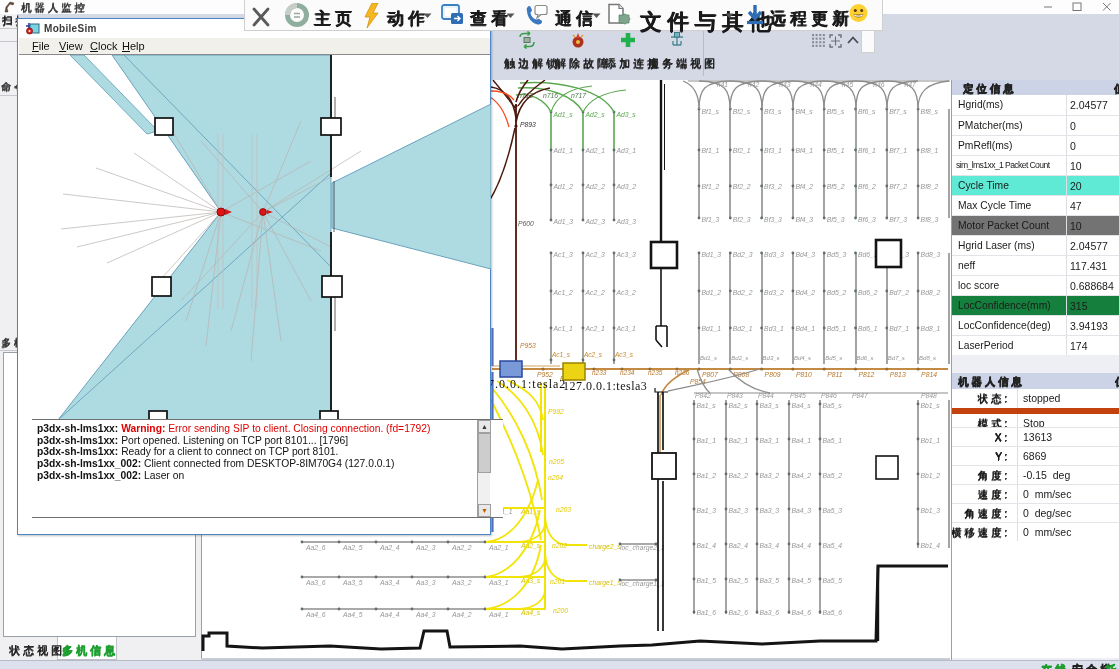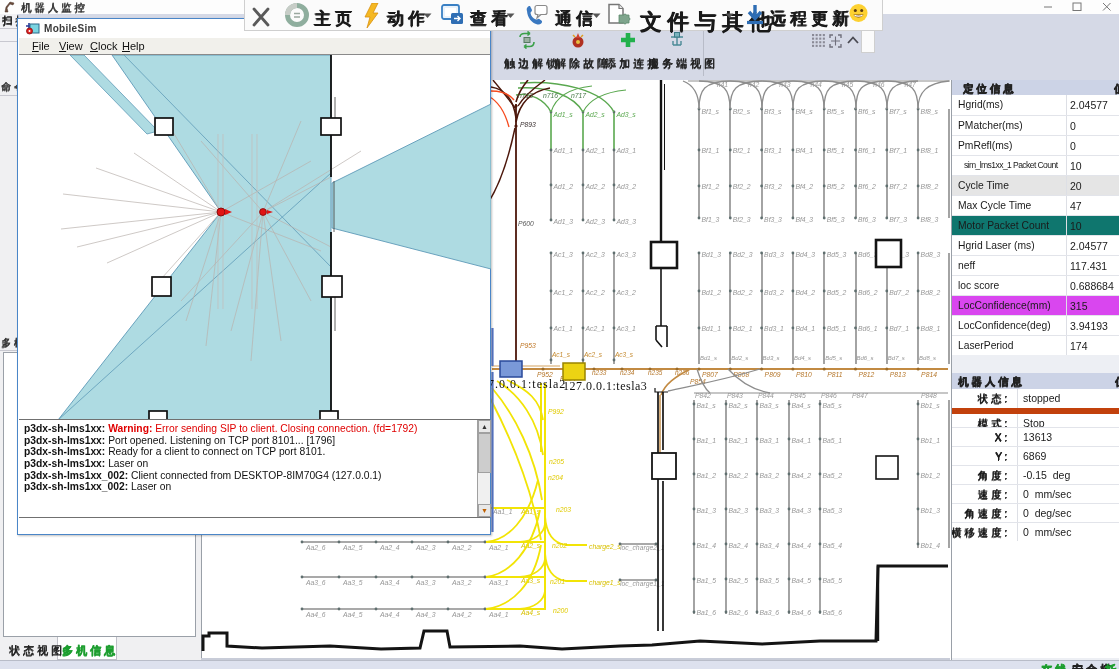--- a/index.html
+++ b/index.html
@@ -565,55 +565,55 @@
     <span style="position:absolute;left:6px;top:4px;font-size:10.3px;color:#1a1a1a;white-space:nowrap">PMatcher(ms)</span>
     <span style="position:absolute;left:118px;top:4px;font-size:10.5px;color:#1a1a1a">0</span>
     <span style="position:absolute;left:114px;top:0;width:1px;height:20px;background:#dddfe5"></span>
   </div>
 <div class="ab" style="left:952px;top:135px;width:167px;height:20px;background:#fff;border-top:1px solid #e2e4ea;overflow:hidden">
     <span style="position:absolute;left:6px;top:4px;font-size:10.3px;color:#1a1a1a;white-space:nowrap">PmRefl(ms)</span>
     <span style="position:absolute;left:118px;top:4px;font-size:10.5px;color:#1a1a1a">0</span>
     <span style="position:absolute;left:114px;top:0;width:1px;height:20px;background:#dddfe5"></span>
   </div>
 <div class="ab" style="left:952px;top:155px;width:167px;height:20px;background:#fff;border-top:1px solid #e2e4ea;overflow:hidden">
-    <span style="position:absolute;left:12px;top:4px;font-size:8.6px;letter-spacing:-0.6px;color:#1a1a1a;white-space:nowrap">sim_lms1xx_1 Packet Count</span>
+    <span style="position:absolute;left:4px;top:4px;font-size:8.6px;letter-spacing:-0.6px;color:#1a1a1a;white-space:nowrap">sim_lms1xx_1 Packet Count</span>
     <span style="position:absolute;left:118px;top:4px;font-size:10.5px;color:#1a1a1a">10</span>
     <span style="position:absolute;left:114px;top:0;width:1px;height:20px;background:#dddfe5"></span>
   </div>
-<div class="ab" style="left:952px;top:175px;width:167px;height:20px;background:#e5e5e5;border-top:1px solid #e2e4ea;overflow:hidden">
+<div class="ab" style="left:952px;top:175px;width:167px;height:20px;background:#5eead4;border-top:1px solid #e2e4ea;overflow:hidden">
     <span style="position:absolute;left:6px;top:4px;font-size:10.3px;color:#1a1a1a;white-space:nowrap">Cycle Time</span>
     <span style="position:absolute;left:118px;top:4px;font-size:10.5px;color:#1a1a1a">20</span>
     <span style="position:absolute;left:114px;top:0;width:1px;height:20px;background:#dddfe5"></span>
   </div>
 <div class="ab" style="left:952px;top:195px;width:167px;height:20px;background:#fff;border-top:1px solid #e2e4ea;overflow:hidden">
     <span style="position:absolute;left:6px;top:4px;font-size:10.3px;color:#1a1a1a;white-space:nowrap">Max Cycle Time</span>
     <span style="position:absolute;left:118px;top:4px;font-size:10.5px;color:#1a1a1a">47</span>
     <span style="position:absolute;left:114px;top:0;width:1px;height:20px;background:#dddfe5"></span>
   </div>
-<div class="ab" style="left:952px;top:215px;width:167px;height:20px;background:#0f766e;border-top:1px solid #e2e4ea;overflow:hidden">
+<div class="ab" style="left:952px;top:215px;width:167px;height:20px;background:#737373;border-top:1px solid #e2e4ea;overflow:hidden">
     <span style="position:absolute;left:6px;top:4px;font-size:10.3px;color:#1a1a1a;white-space:nowrap">Motor Packet Count</span>
     <span style="position:absolute;left:118px;top:4px;font-size:10.5px;color:#1a1a1a">10</span>
     <span style="position:absolute;left:114px;top:0;width:1px;height:20px;background:#dddfe5"></span>
   </div>
 <div class="ab" style="left:952px;top:235px;width:167px;height:20px;background:#fff;border-top:1px solid #e2e4ea;overflow:hidden">
     <span style="position:absolute;left:6px;top:4px;font-size:10.3px;color:#1a1a1a;white-space:nowrap">Hgrid Laser (ms)</span>
     <span style="position:absolute;left:118px;top:4px;font-size:10.5px;color:#1a1a1a">2.04577</span>
     <span style="position:absolute;left:114px;top:0;width:1px;height:20px;background:#dddfe5"></span>
   </div>
 <div class="ab" style="left:952px;top:255px;width:167px;height:20px;background:#fff;border-top:1px solid #e2e4ea;overflow:hidden">
     <span style="position:absolute;left:6px;top:4px;font-size:10.3px;color:#1a1a1a;white-space:nowrap">neff</span>
     <span style="position:absolute;left:118px;top:4px;font-size:10.5px;color:#1a1a1a">117.431</span>
     <span style="position:absolute;left:114px;top:0;width:1px;height:20px;background:#dddfe5"></span>
   </div>
 <div class="ab" style="left:952px;top:275px;width:167px;height:20px;background:#fff;border-top:1px solid #e2e4ea;overflow:hidden">
     <span style="position:absolute;left:6px;top:4px;font-size:10.3px;color:#1a1a1a;white-space:nowrap">loc score</span>
     <span style="position:absolute;left:118px;top:4px;font-size:10.5px;color:#1a1a1a">0.688684</span>
     <span style="position:absolute;left:114px;top:0;width:1px;height:20px;background:#dddfe5"></span>
   </div>
-<div class="ab" style="left:952px;top:295px;width:167px;height:20px;background:#d946ef;border-top:1px solid #e2e4ea;overflow:hidden">
+<div class="ab" style="left:952px;top:295px;width:167px;height:20px;background:#15803d;border-top:1px solid #e2e4ea;overflow:hidden">
     <span style="position:absolute;left:6px;top:4px;font-size:10.3px;color:#1a1a1a;white-space:nowrap">LocConfidence(mm)</span>
     <span style="position:absolute;left:118px;top:4px;font-size:10.5px;color:#1a1a1a">315</span>
     <span style="position:absolute;left:114px;top:0;width:1px;height:20px;background:#dddfe5"></span>
   </div>
 <div class="ab" style="left:952px;top:315px;width:167px;height:20px;background:#fff;border-top:1px solid #e2e4ea;overflow:hidden">
     <span style="position:absolute;left:6px;top:4px;font-size:10.3px;color:#1a1a1a;white-space:nowrap">LocConfidence(deg)</span>
     <span style="position:absolute;left:118px;top:4px;font-size:10.5px;color:#1a1a1a">3.94193</span>
     <span style="position:absolute;left:114px;top:0;width:1px;height:20px;background:#dddfe5"></span>
   </div>
 <div class="ab" style="left:952px;top:335px;width:167px;height:20px;background:#fff;border-top:1px solid #e2e4ea;overflow:hidden">
@@ -718,26 +718,25 @@
       <rect x="320" y="117" width="20" height="17" fill="#fff" stroke="#101010" stroke-width="1.7"></rect>
       <rect x="151" y="276" width="19" height="19" fill="#fff" stroke="#101010" stroke-width="1.7"></rect>
       <rect x="321" y="275" width="20" height="21" fill="#fff" stroke="#101010" stroke-width="1.7"></rect>
       <rect x="148" y="410" width="18" height="9" fill="#fff" stroke="#101010" stroke-width="1.7"></rect>
       <rect x="319" y="410" width="18" height="9" fill="#fff" stroke="#101010" stroke-width="1.7"></rect>
       <circle cx="220" cy="211" r="4" fill="#e01414" stroke="#8a0c0c" stroke-width="1"></circle>
       <polygon points="224,208 231,211 224,214" fill="#e01414"></polygon>
       <circle cx="262" cy="211" r="3.4" fill="#e01414" stroke="#8a0c0c" stroke-width="0.9"></circle>
       <polygon points="266,209 272,211 266,213" fill="#e01414"></polygon>
     </svg>
-    <div class="ab" style="left:1px;top:400px;width:471px;height:99px;background:#fff;border:1px solid #707070;border-left:none;border-right:none;overflow:hidden">
+    <div class="ab" style="left:14px;top:400px;width:471px;height:99px;background:#fff;border:1px solid #707070;border-left:none;border-right:none;overflow:hidden">
       <div style="position:absolute;left:5px;top:3px;font-size:10.3px;color:#111">
         <div style="height:11.7px;white-space:nowrap"><b>p3dx-sh-lms1xx:</b><b style="color:#e00000"> Warning:</b><span style="color:#e00000"> Error sending SIP to client. Closing connection. (fd=1792)</span></div>
         <div style="height:11.7px;white-space:nowrap"><b>p3dx-sh-lms1xx:</b> Port opened. Listening on TCP port 8101... [1796]</div>
         <div style="height:11.7px;white-space:nowrap"><b>p3dx-sh-lms1xx:</b> Ready for a client to connect on TCP port 8101.</div>
-        <div style="height:11.7px;white-space:nowrap"><b>p3dx-sh-lms1xx:</b> Laser on</div>
         <div style="height:11.7px;white-space:nowrap"><b>p3dx-sh-lms1xx_002:</b> Client connected from DESKTOP-8IM70G4 (127.0.0.1)</div>
         <div style="height:11.7px;white-space:nowrap"><b>p3dx-sh-lms1xx_002:</b> Laser on</div>
       </div>
     </div>
     <div class="ab" style="left:459px;top:401px;width:13px;height:97px;background:#f0f0f0;border-left:1px solid #a0a0a0">
       <div style="position:absolute;left:0;top:0;width:13px;height:13px;background:#e8e8e8;border:1px solid #a0a0a0;font-size:7px;color:#333;text-align:center;line-height:11px">▲</div>
       <div style="position:absolute;left:0;top:13px;width:13px;height:40px;background:#cdcdcd;border:1px solid #a0a0a0"></div>
       <div style="position:absolute;left:0;bottom:0;width:13px;height:13px;background:#e8e8e8;border:1px solid #a0a0a0;font-size:7px;color:#c06000;text-align:center;line-height:11px">▼</div>
     </div>
   </div>

